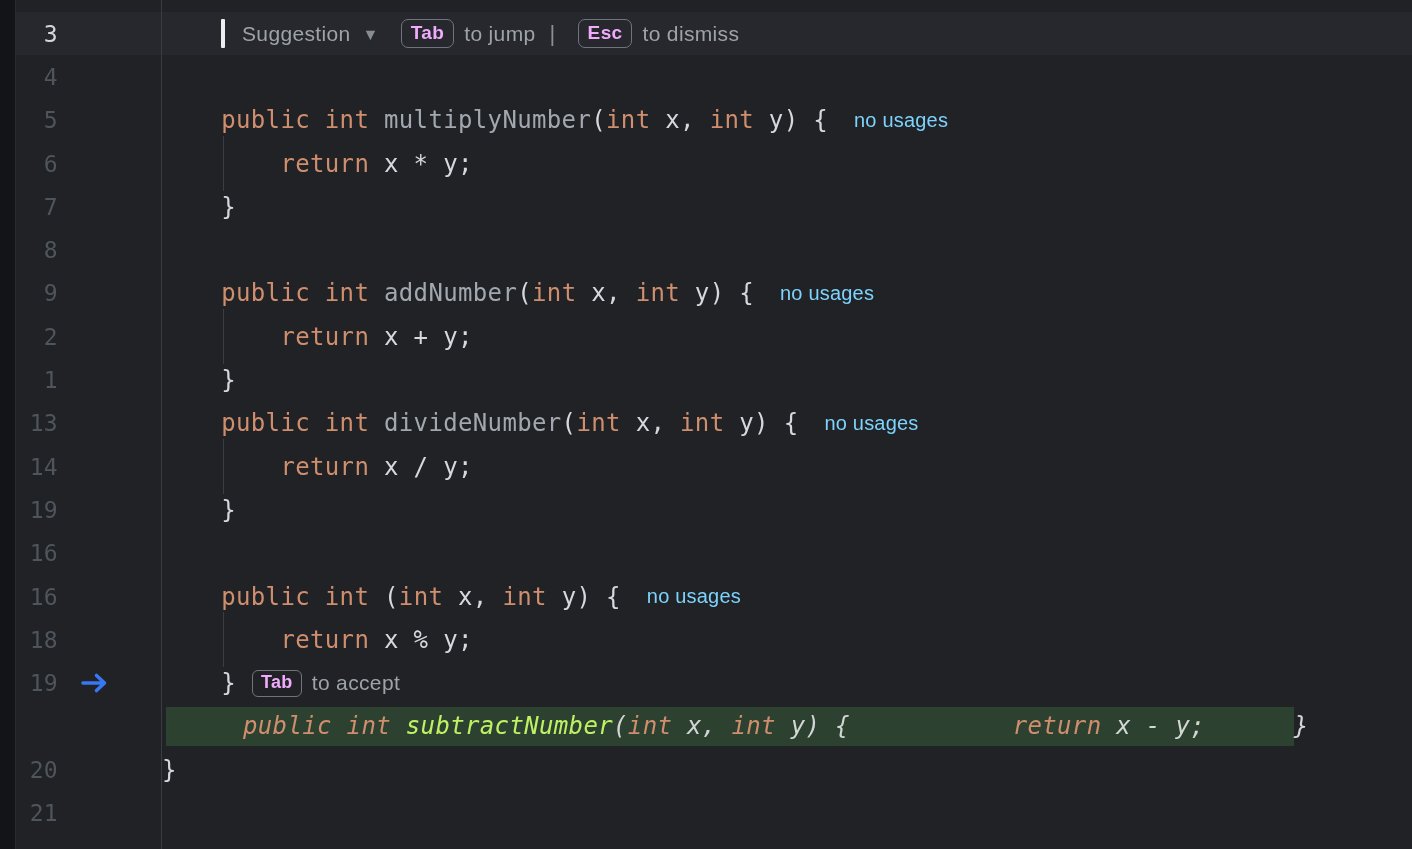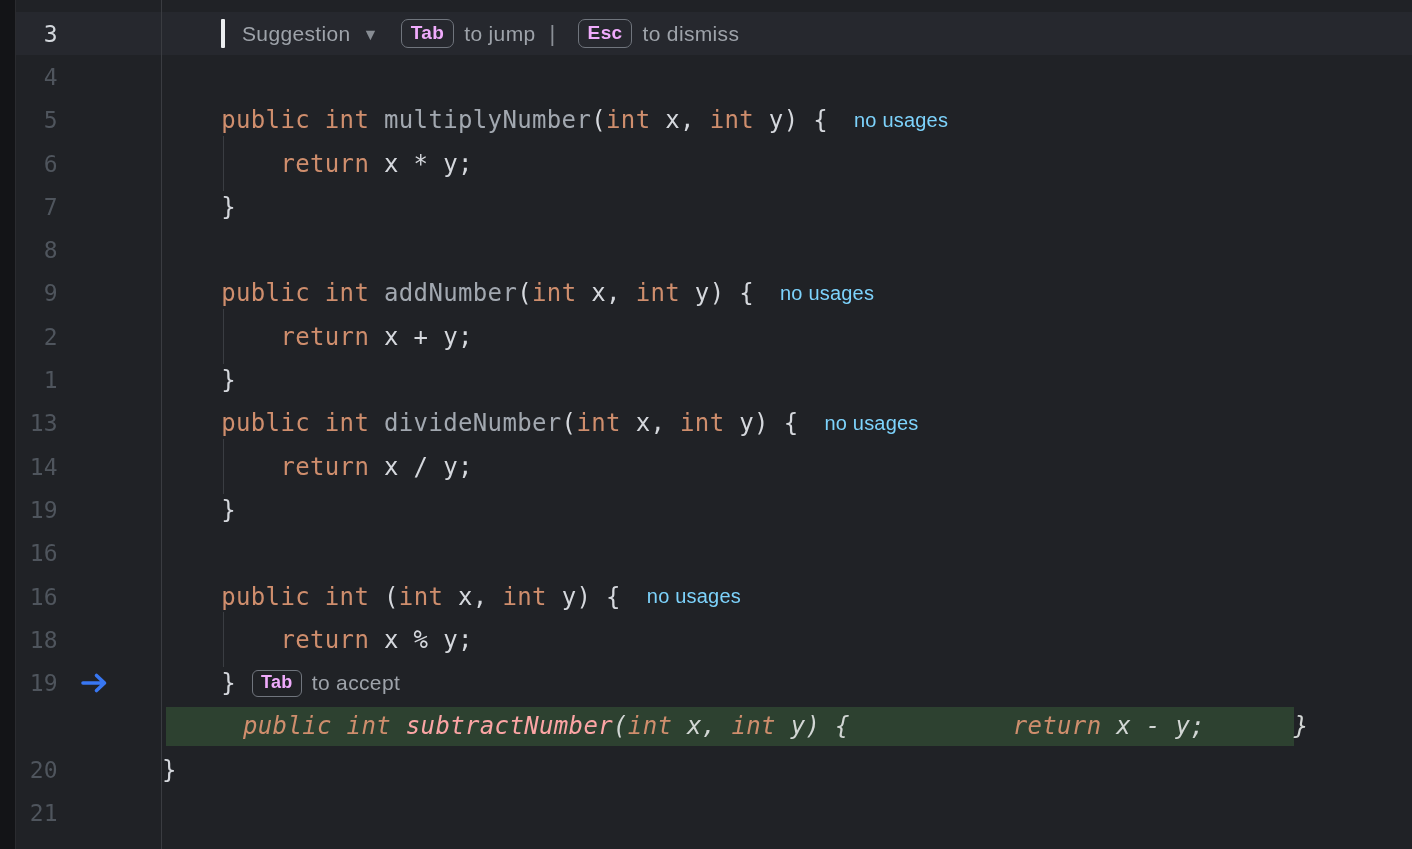--- a/index.html
+++ b/index.html
@@ -94,21 +94,21 @@
   .sugg-band{
     display:flex;align-items:center;
     margin-left:4px;
     width:1128px;height:39px;
     background:var(--suggbg);
     font-style:italic;
     white-space:pre;
     padding-left:3px;box-sizing:border-box;
     overflow:visible;
   }
-  .sugg-band .c-n{color:#fca5a5;}
+  .sugg-band .c-n{color:#bef264;}
   .sugg-band .c-p{color:#d2d6d4;}
 </style>
 </head>
 <body>
 
 <div class="screen">
   <div class="left-strip"></div>
   <div class="main">
     <div class="gutter-sep"></div>
 

